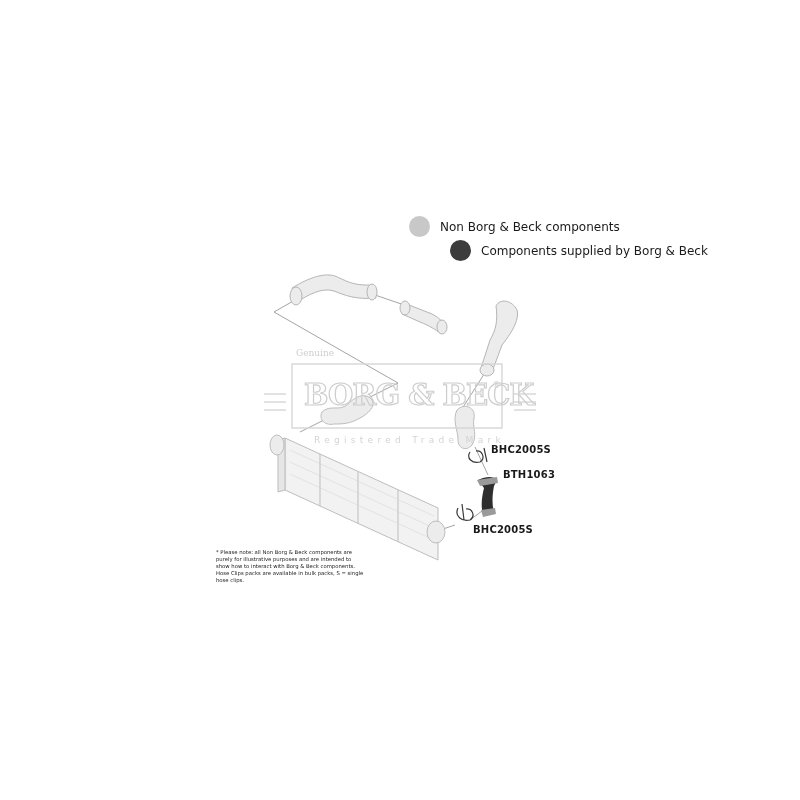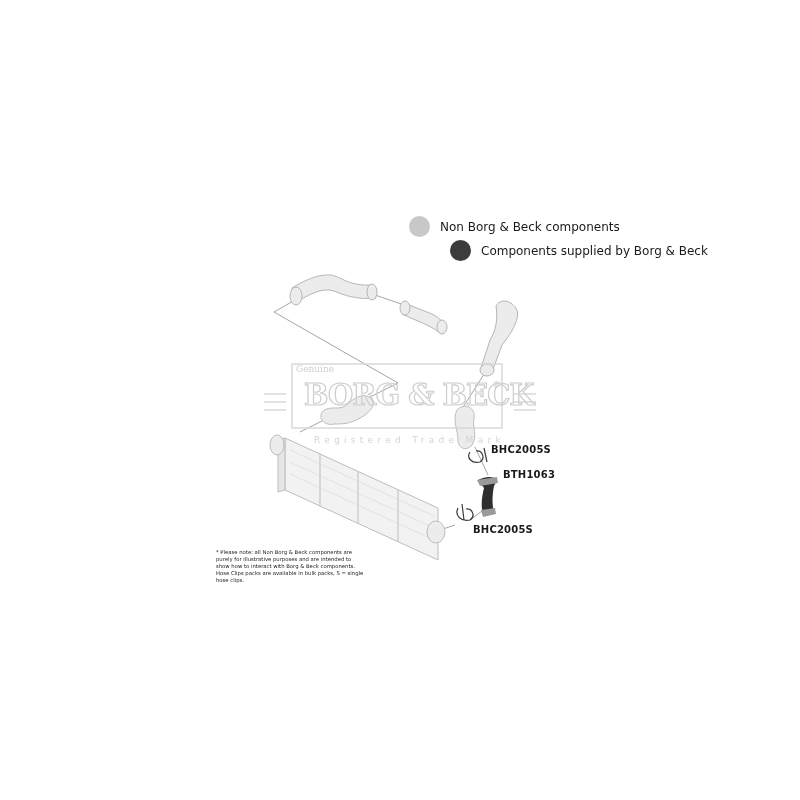--- a/index.html
+++ b/index.html
@@ -87,21 +87,21 @@
   <g stroke="#d6d6d6" fill="none" stroke-width="1.4">
     <rect x="30" y="2" width="210" height="64"></rect>
     <line x1="2" y1="32" x2="24" y2="32"></line>
       <line x1="2" y1="40" x2="24" y2="40"></line>
       <line x1="2" y1="48" x2="24" y2="48"></line>
     <line x1="252" y1="32" x2="274" y2="32"></line>
       <line x1="252" y1="40" x2="274" y2="40"></line>
       <line x1="252" y1="48" x2="274" y2="48"></line>
   </g>
 </svg>
-<div class="wm" style="left:296px;top:364px;font-family:'DejaVu Serif',serif;font-size:9px;color:#cfcfcf;">Genuine</div>
+<div class="wm" style="left:296px;top:348px;font-family:'DejaVu Serif',serif;font-size:9px;color:#cfcfcf;">Genuine</div>
 <div class="wm" style="left:304px;top:378px;font-family:'DejaVu Serif',serif;font-weight:bold;font-size:29px;color:transparent;-webkit-text-stroke:1.2px #cdcdcd;letter-spacing:-1px;">BORG &amp; BECK</div>
 <div class="wm" style="left:492px;top:380px;font-size:9px;color:#cfcfcf;">®</div>
 <div class="wm" style="left:314px;top:416px;font-size:9px;letter-spacing:4.3px;color:#d4d4d4;margin-top:19px;">Registered Trade Mark</div>
 
 <div class="legend-item" style="left:409px;top:216px;">
   <span class="legend-dot" style="background:#c8c8c8;"></span>
   <span class="legend-label">Non Borg &amp; Beck components</span>
 </div>
 <div class="legend-item" style="left:409px;top:240px;margin-left:41px;">
   <span class="legend-dot" style="background:#3c3c3c;"></span>

